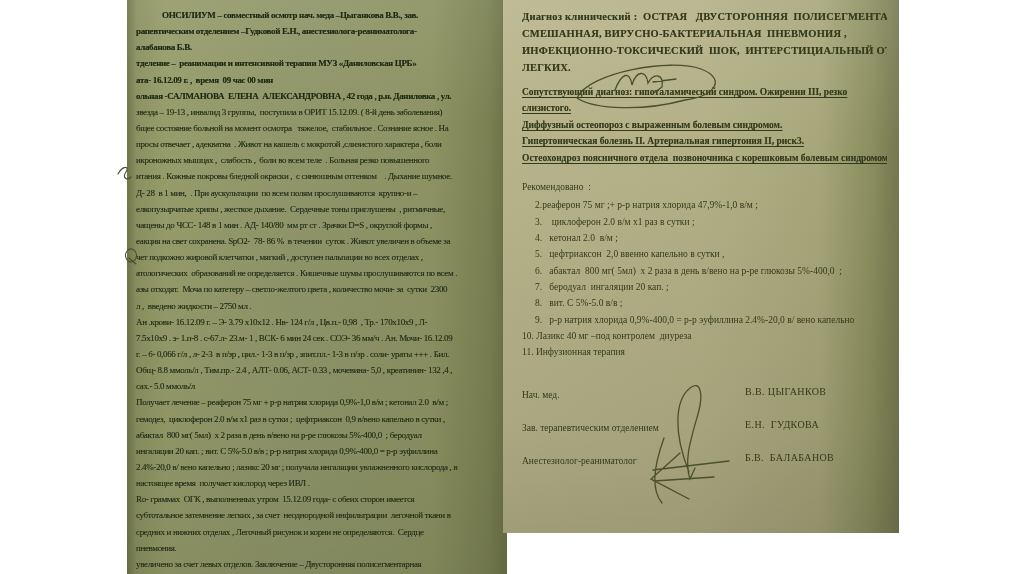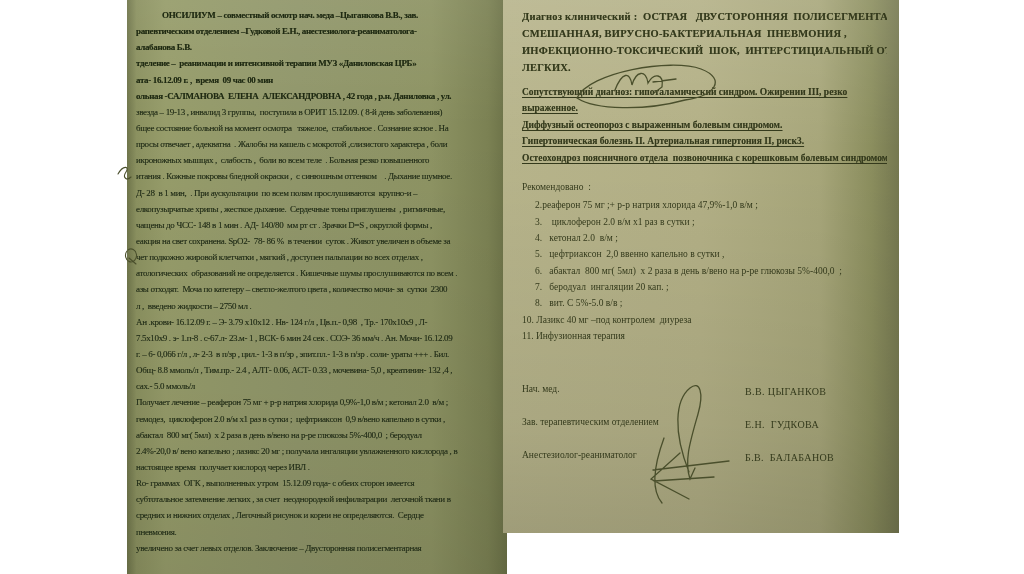--- a/index.html
+++ b/index.html
@@ -51,21 +51,21 @@
     text-decoration:underline;text-underline-offset:2px;text-decoration-thickness:1px;
     text-shadow:0 0 .5px rgba(52,58,28,.45);
   }
   .reco-h{margin-top:15px;height:16.4px;line-height:16.4px;font-size:9.5px;white-space:pre;}
   .reco{margin-top:2px;}
   .rline{height:16.35px;line-height:16.35px;font-size:9.5px;white-space:pre;overflow:hidden;}
   .rline.ind{padding-left:13px;}
 
   .sigs{position:absolute;left:19px;top:376px;width:370px;}
   .sig-row{position:relative;height:33px;}
-  .sig-role{position:absolute;left:0;top:8px;font-size:9.5px;white-space:pre;}
+  .sig-role{position:absolute;left:0;top:14px;font-size:9.5px;white-space:pre;}
   .sig-name{position:absolute;left:223px;top:10px;font-size:10px;letter-spacing:.4px;white-space:pre;}
 
   .sig-ink{position:absolute;left:0;top:0;pointer-events:none;}
   .margin-ink{position:absolute;left:108px;top:158px;pointer-events:none;z-index:3;}
 </style>
 </head>
 <body>
 
 <div class="stage">
 
@@ -81,21 +81,21 @@
         <div class="lline b"><span class="txt">тделение –  реанимации и интенсивной терапии МУЗ «Даниловская ЦРБ»</span></div>
 
         <div class="lline b"><span class="txt">ата- 16.12.09 г. ,  время  09 час 00 мин</span></div>
 
         <div class="lline b"><span class="txt">ольная -САЛМАНОВА  ЕЛЕНА  АЛЕКСАНДРОВНА , 42 года , р.н. Даниловка , ул.</span></div>
 
         <div class="lline"><span class="txt">звезда – 19-13 , инвалид 3 группы,  поступила в ОРИТ 15.12.09. ( 8-й день заболевания)</span></div>
 
         <div class="lline"><span class="txt">бщее состояние больной на момент осмотра   тяжелое,  стабильное . Сознание ясное . На</span></div>
 
-        <div class="lline"><span class="txt">просы отвечает , адекватна  . Жалобы на кашель с мокротой ,слизистого характера , боли</span></div>
+        <div class="lline"><span class="txt">просы отвечает , адекватна  . Живот на кашель с мокротой ,слизистого характера , боли</span></div>
 
         <div class="lline"><span class="txt">икроножных мышцах ,  слабость ,  боли во всем теле  . Больная резко повышенного</span></div>
 
         <div class="lline"><span class="txt">итания . Кожные покровы бледной окраски ,  с синюшным оттенком    . Дыхание шумное.</span></div>
 
         <div class="lline"><span class="txt">Д- 28  в 1 мин,  . При аускультации  по всем полям прослушиваются  крупно-и –</span></div>
 
         <div class="lline"><span class="txt">елкопузырчатые хрипы , жесткое дыхание.  Сердечные тоны приглушены  , ритмичные,</span></div>
 
         <div class="lline"><span class="txt">чащены до ЧСС- 148 в 1 мин . АД- 140/80  мм рт ст . Зрачки D=S , округлой формы ,</span></div>
@@ -119,20 +119,21 @@
         <div class="lline"><span class="txt">Общ- 8.8 ммоль/л , Тим.пр.- 2.4 , АЛТ- 0.06, АСТ- 0.33 , мочевина- 5,0 , креатинин- 132 ,4 ,</span></div>
 
         <div class="lline"><span class="txt">сах.- 5.0 ммоль/л</span></div>
 
         <div class="lline"><span class="txt">Получает лечение – реаферон 75 мг + р-р натрия хлорида 0,9%-1,0 в/м ; кетонал 2.0  в/м ;</span></div>
 
         <div class="lline"><span class="txt">гемодез,  циклоферон 2.0 в/м х1 раз в сутки ;  цефтриаксон  0,9 в/вено капельно в сутки ,</span></div>
 
         <div class="lline"><span class="txt">абактал  800 мг( 5мл)  х 2 раза в день в/вено на р-ре глюкозы 5%-400,0  ; беродуал</span></div>
 
+        <div class="lline"><span class="txt">ингаляции 20 кап. ; вит. С 5%-5.0 в/в ; р-р натрия хлорида 0,9%-400,0 = р-р эуфиллина</span></div>
 
         <div class="lline"><span class="txt">2.4%-20,0 в/ вено капельно ; лазикс 20 мг ; получала ингаляции увлажненного кислорода , в</span></div>
 
         <div class="lline"><span class="txt">настоящее время  получает кислород через ИВЛ .</span></div>
 
         <div class="lline"><span class="txt">Ro- граммах  ОГК , выполненных утром  15.12.09 года- с обеих сторон имеется</span></div>
 
         <div class="lline"><span class="txt">субтотальное затемнение легких , за счет  неоднородной инфильтрации  легочной ткани в</span></div>
 
         <div class="lline"><span class="txt">средних и нижних отделах , Легочный рисунок и корни не определяются.  Сердце</span></div>
@@ -160,21 +161,21 @@
 
         <div class="dline"><span class="txt">ИНФЕКЦИОННО-ТОКСИЧЕСКИЙ  ШОК,  ИНТЕРСТИЦИАЛЬНЫЙ ОТЕК</span></div>
 
         <div class="dline"><span class="txt">ЛЕГКИХ.</span></div>
       </div>
 
     <div class="comorbid">
 
         <div class="cline"><span class="txt">Сопутствующий диагноз: гипоталамический синдром. Ожирении III, резко</span></div>
 
-        <div class="cline"><span class="txt">выраженное.</span></div>
+        <div class="cline"><span class="txt">слизистого.</span></div>
 
         <div class="cline"><span class="txt">Диффузный остеопороз с выраженным болевым синдромом.</span></div>
 
         <div class="cline"><span class="txt">Гипертоническая болезнь II. Артериальная гипертония II, риск3.</span></div>
 
         <div class="cline"><span class="txt">Остеохондроз поясничного отдела  позвоночника с корешковым болевым синдромом.</span></div>
       </div>
 
     <div class="reco-h">Рекомендовано  :</div>
 
@@ -188,20 +189,21 @@
         <div class="rline ind"><span class="txt">4.   кетонал 2.0  в/м ;</span></div>
 
         <div class="rline ind"><span class="txt">5.   цефтриаксон  2,0 ввенно капельно в сутки ,</span></div>
 
         <div class="rline ind"><span class="txt">6.   абактал  800 мг( 5мл)  х 2 раза в день в/вено на р-ре глюкозы 5%-400,0  ;</span></div>
 
         <div class="rline ind"><span class="txt">7.   беродуал  ингаляции 20 кап. ;</span></div>
 
         <div class="rline ind"><span class="txt">8.   вит. С 5%-5.0 в/в ;</span></div>
 
+        <div class="rline ind"><span class="txt">9.   р-р натрия хлорида 0,9%-400,0 = р-р эуфиллина 2.4%-20,0 в/ вено капельно</span></div>
 
         <div class="rline"><span class="txt">10. Лазикс 40 мг –под контролем  диуреза</span></div>
 
         <div class="rline"><span class="txt">11. Инфузионная терапия</span></div>
       </div>
 
     <div class="sigs">
 
         <div class="sig-row">
           <span class="sig-role">Нач. мед.</span>

